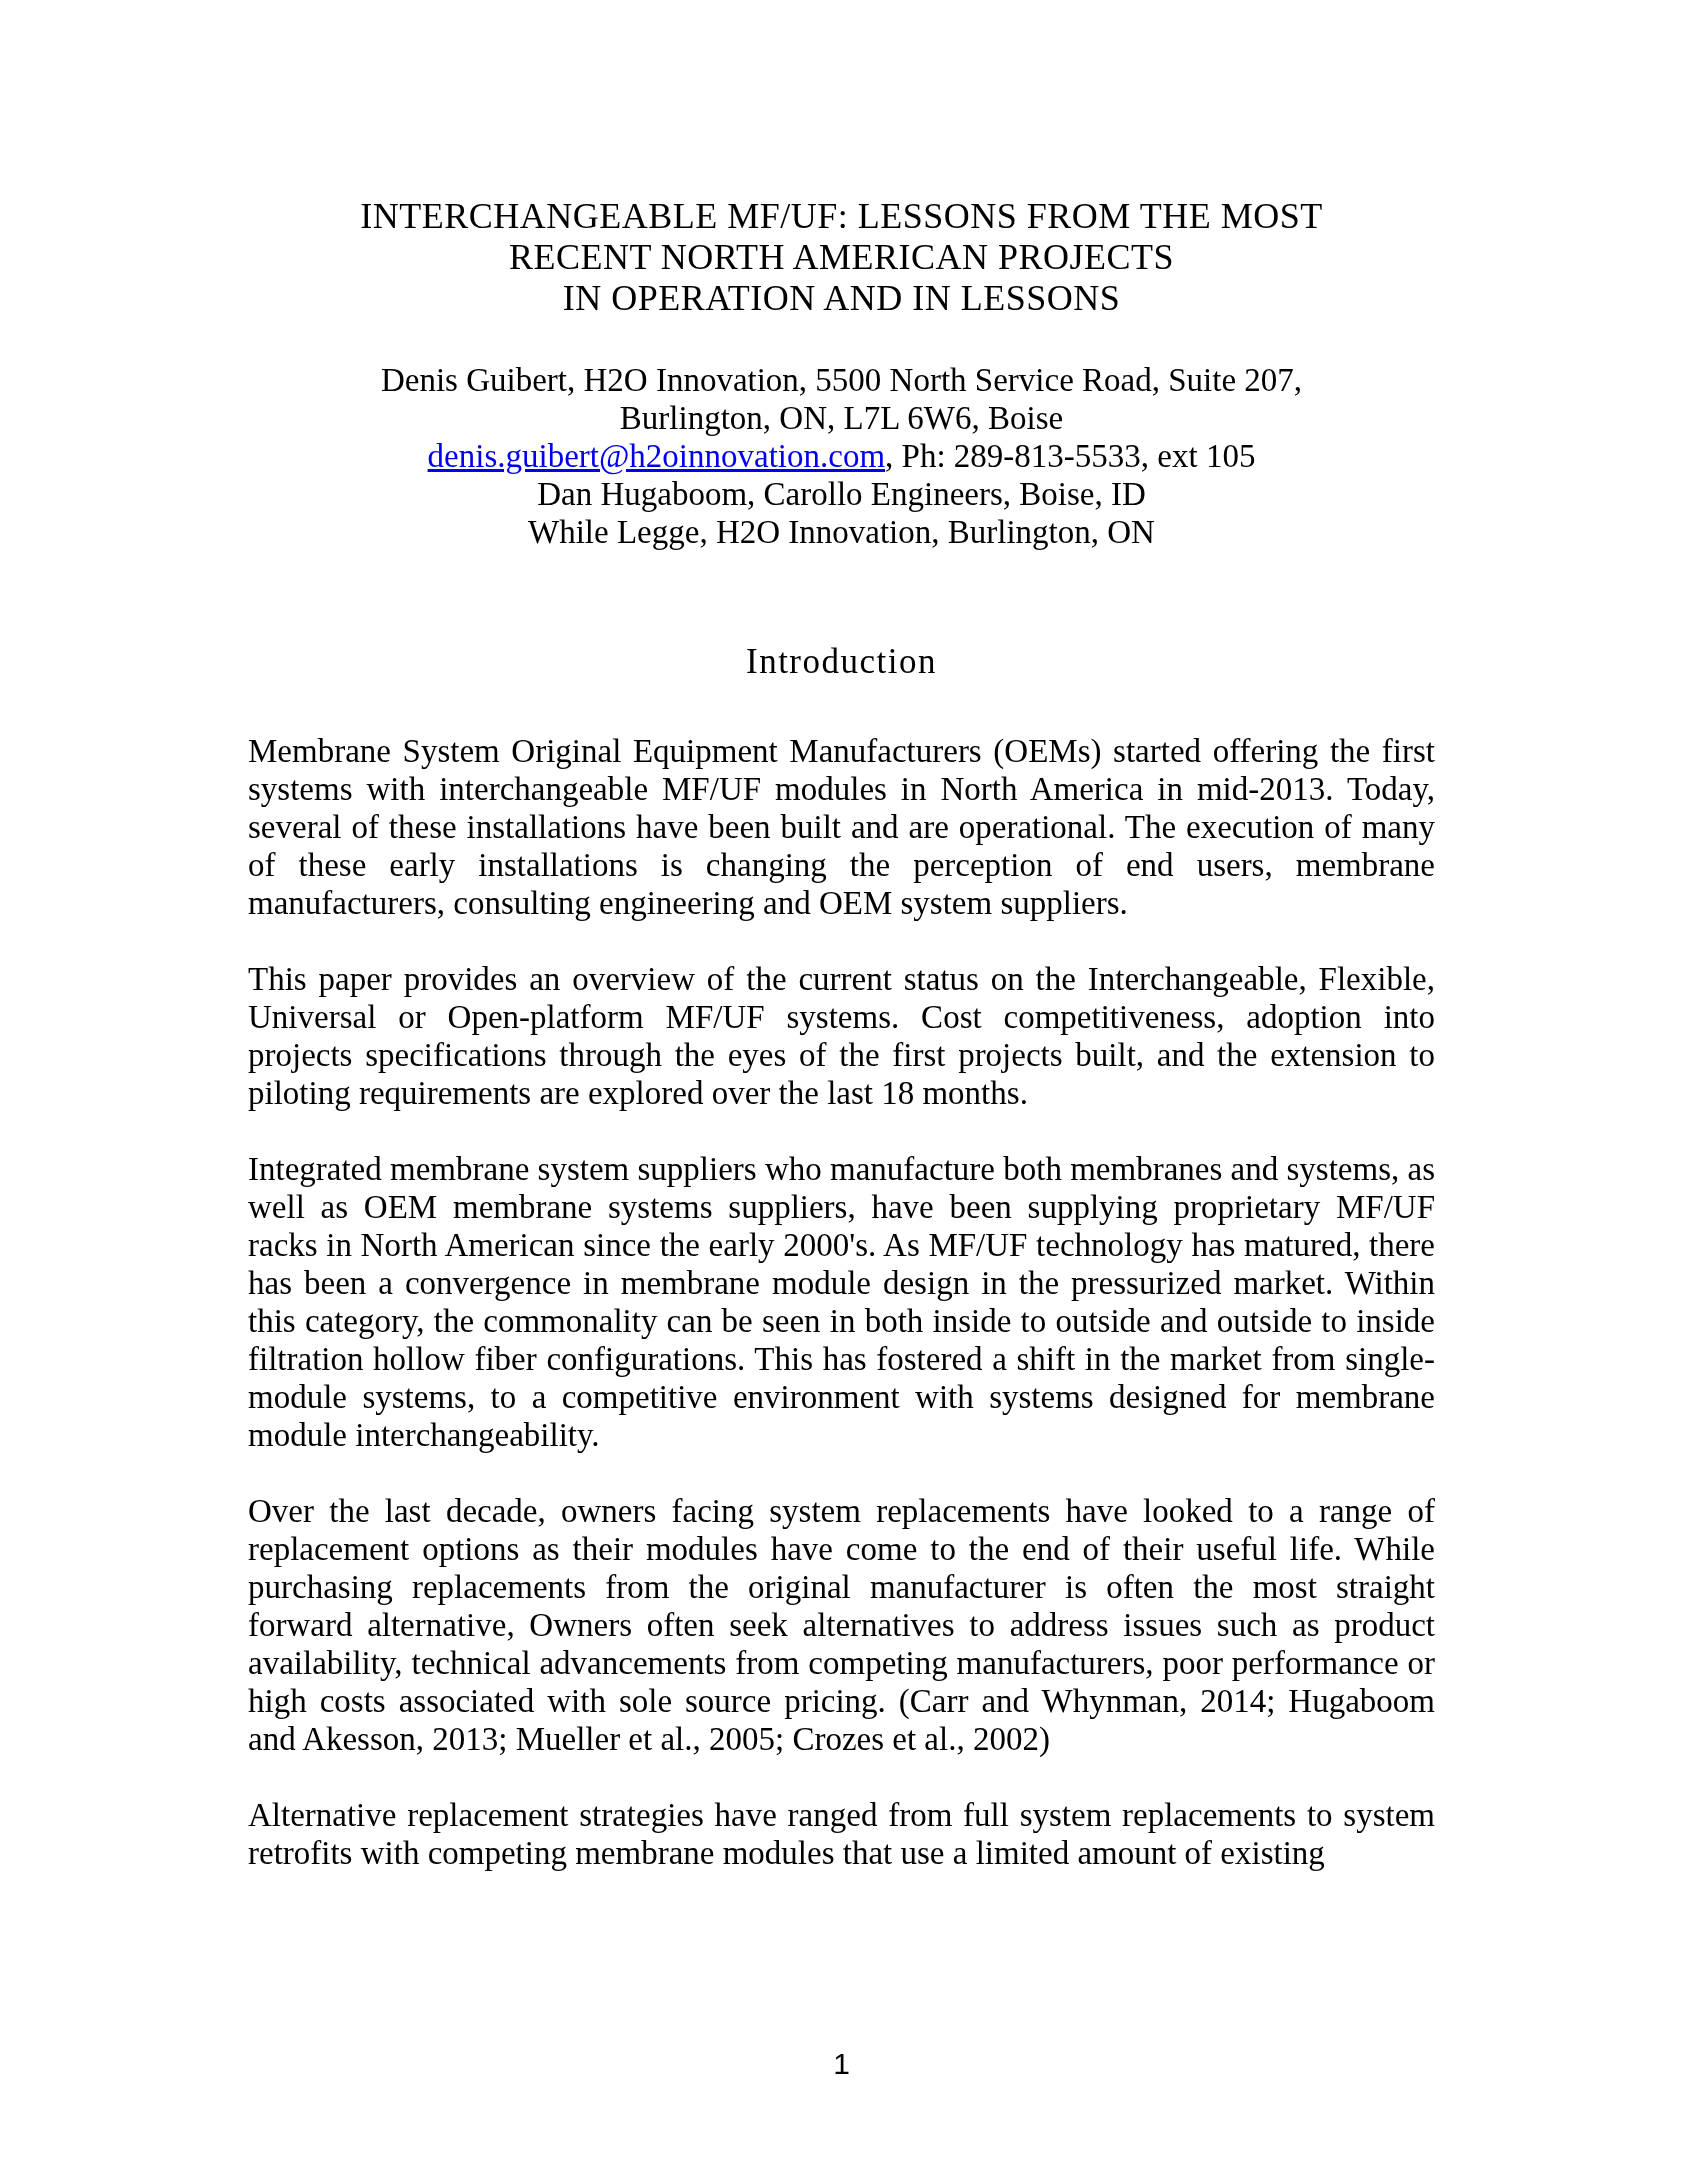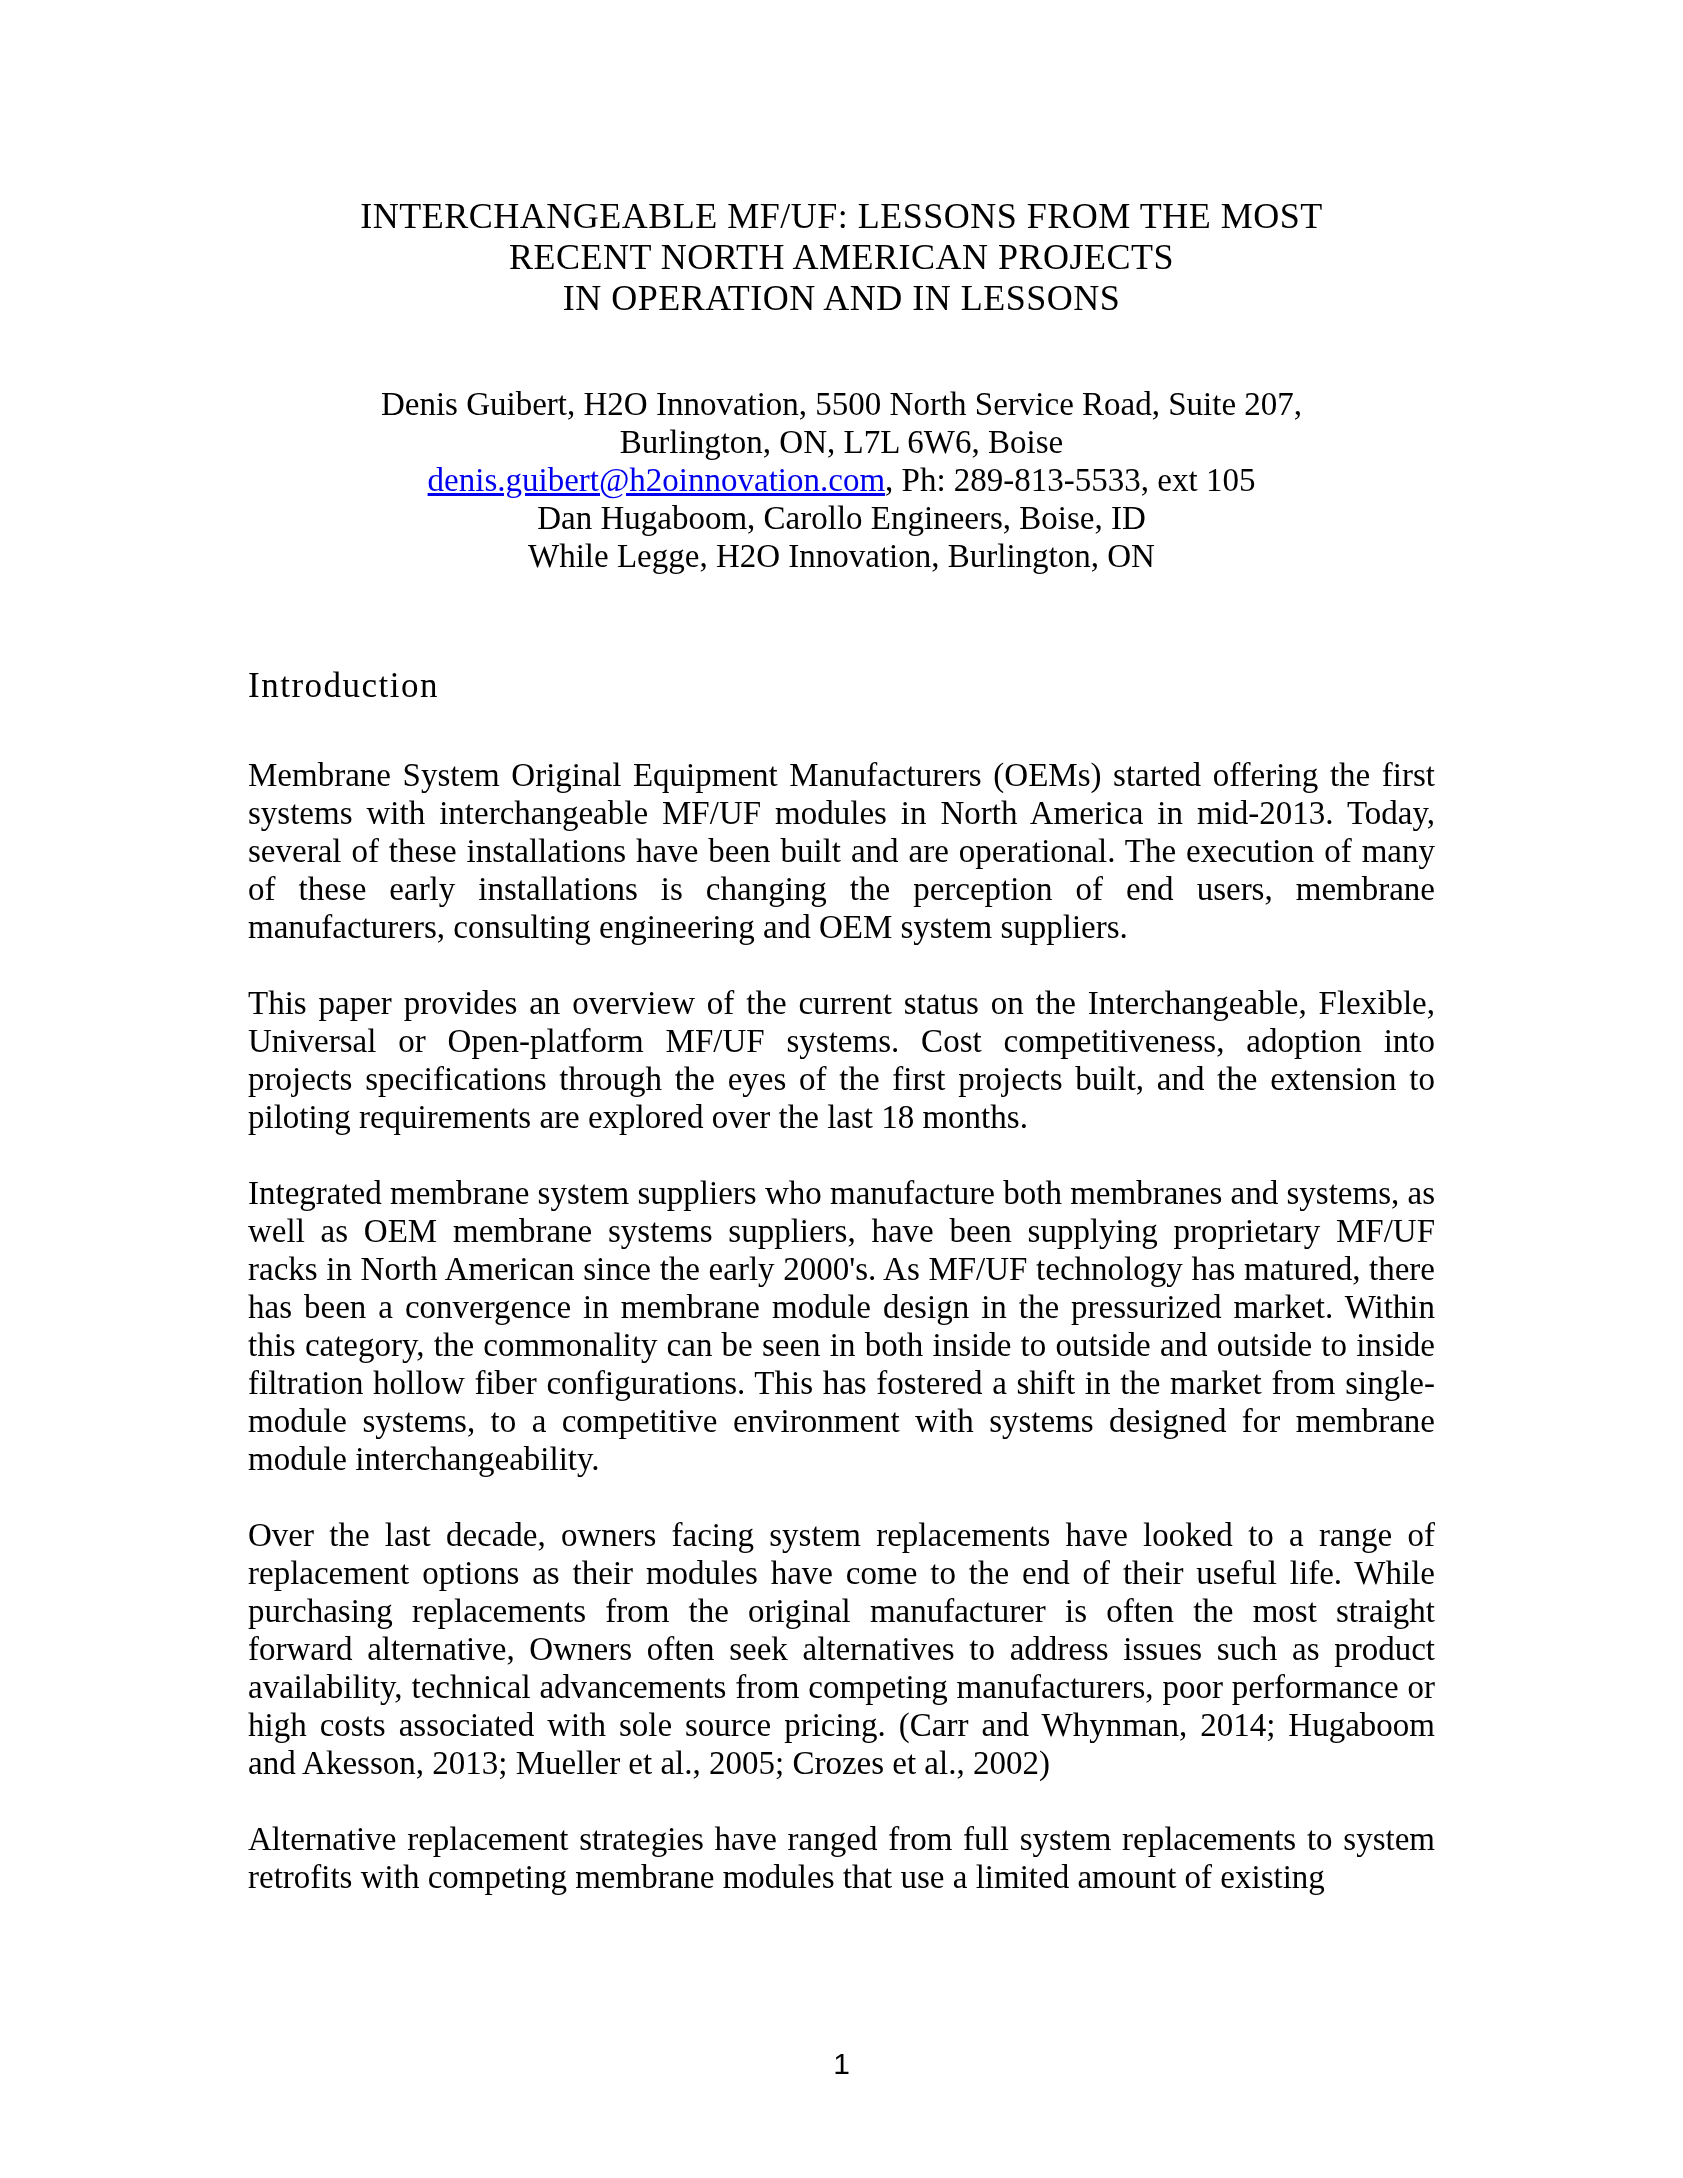--- a/index.html
+++ b/index.html
@@ -18,33 +18,34 @@
     margin: 0;
     padding-top: 188px;
     font-size: 36px;
     line-height: 41px;
     font-weight: normal;
     text-align: center;
     letter-spacing: 0.5px;
   }
 
   .authors {
-    margin-top: 66px;
+    margin-top: 42px;
     text-align: center;
     font-size: 33px;
     line-height: 38px;
   }
   .authors a {
     color: var(--link-color, #0000EE);
     text-decoration: underline;
     cursor: pointer;
   }
 
   .h-intro {
     margin: 89px 0 0 0;
+    text-align: center;
     font-size: 35px;
     line-height: 44px;
     font-weight: normal;
     letter-spacing: 1.5px;
   }
 
   p.body {
     margin: 38px 0 0 0;
     font-size: 33px;
     line-height: 38px;

